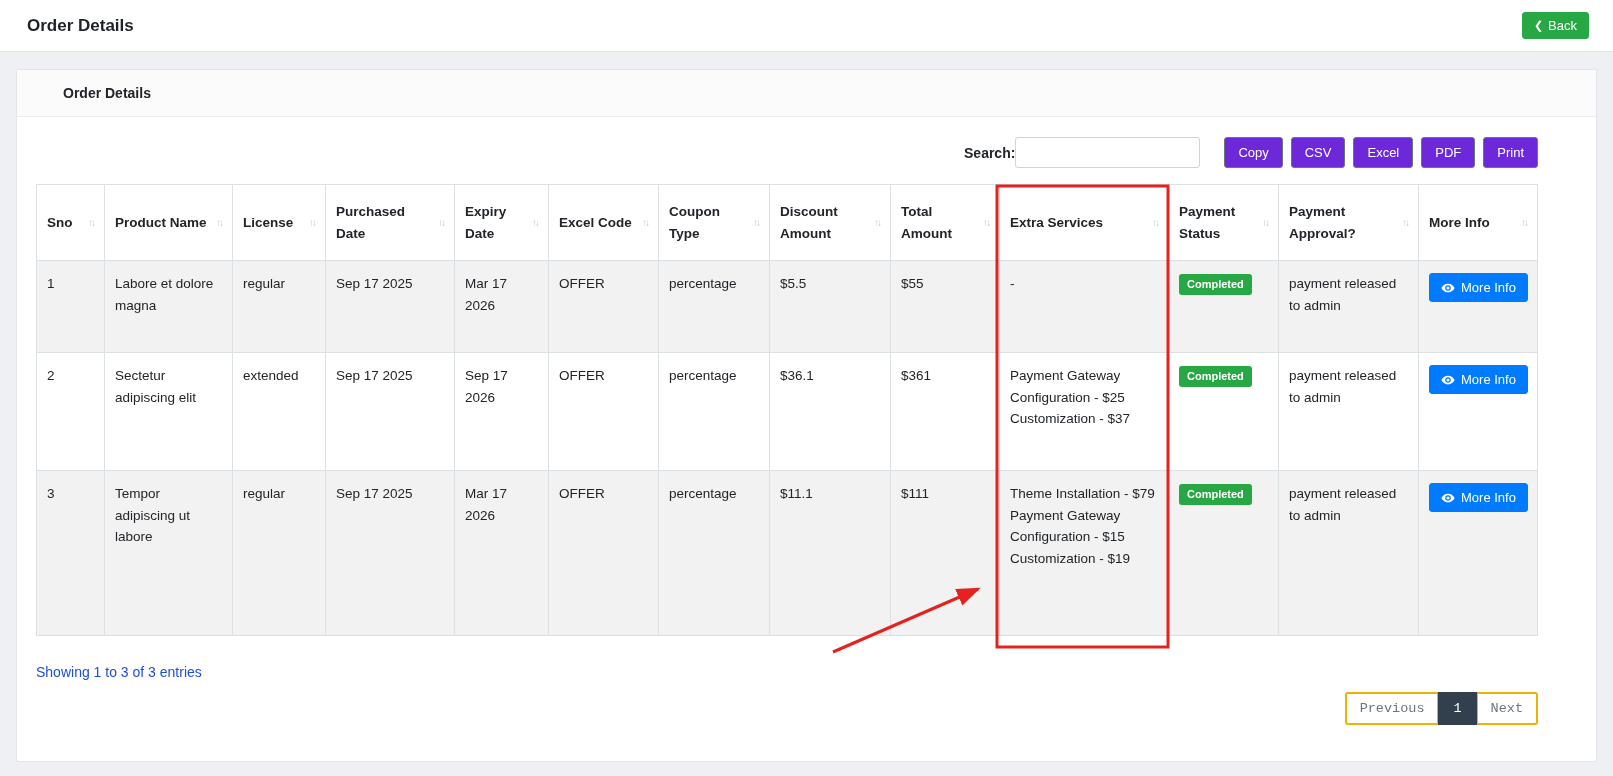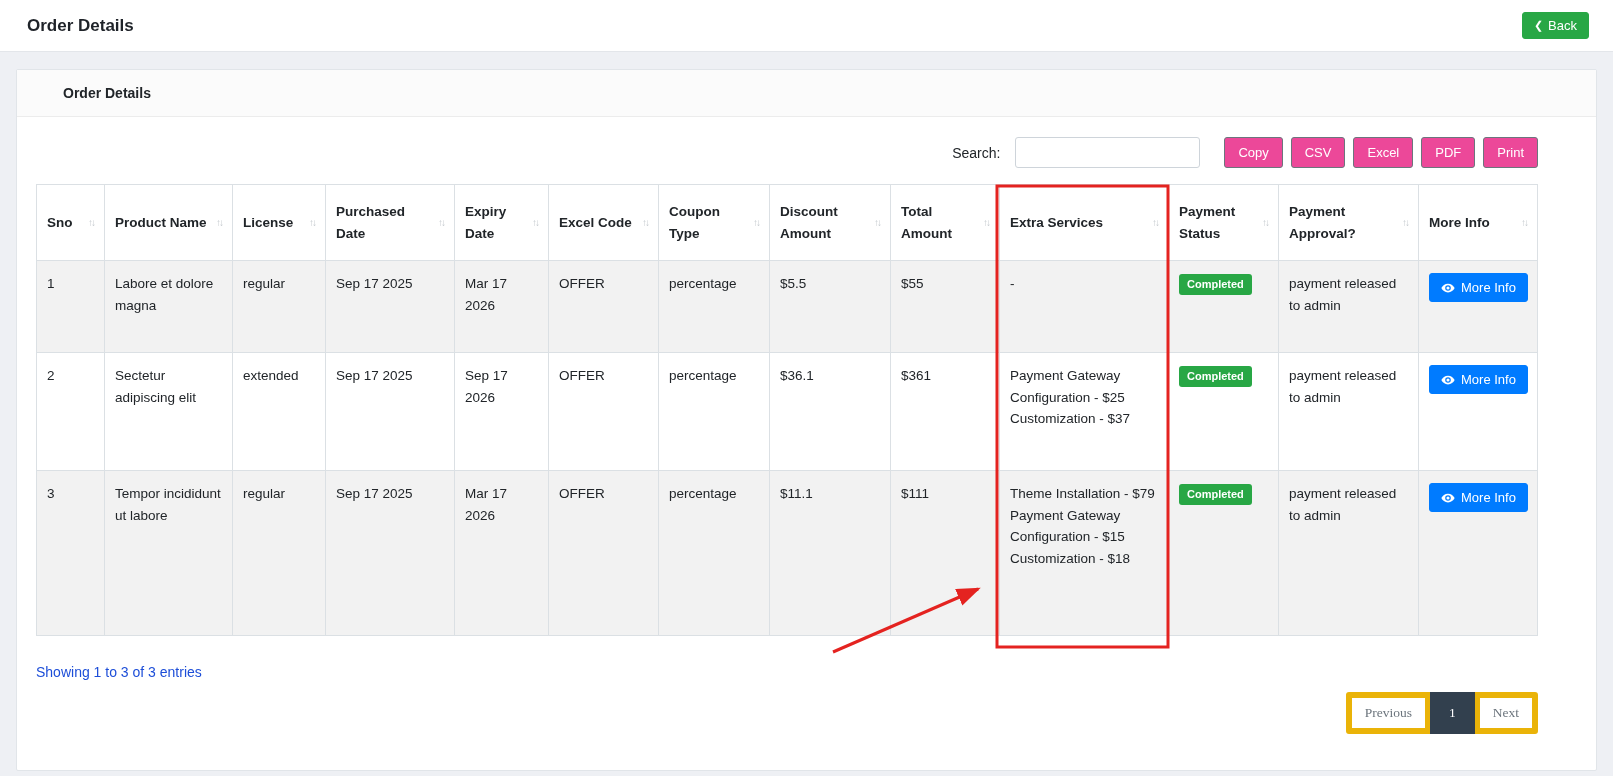--- a/index.html
+++ b/index.html
@@ -28,28 +28,28 @@
   
   .card { margin:17px 16px 0; background:#fff; border:1px solid #e1e5e9; border-radius:2px; }
   .card-header {
     padding:15px 46px; background:#fbfbfb; border-bottom:1px solid #ececec;
     font-weight:700; font-size:14px; color:#212529;
   }
   .card-body { padding:20px 58px 36px 19px; }
 
   
   .toolbar { display:flex; justify-content:flex-end; align-items:center; margin-bottom:16px; }
-  .search-label { font-size:14px; margin-right:15px; }
+  .search-label { font-size:14px; margin-right:0;font-weight:bold; }
   .search-input {
     width:185px; height:31px; border:1px solid #ced4da; border-radius:3px;
     padding:4px 8px; font-size:13px; font-family:inherit;
   }
   .export-group { margin-left:16px; display:flex; }
   .btn-export {
-    margin-left:8px; background:#ec4899; color:#fff; border:1px solid #6c757d;
+    margin-left:8px; background:#6d28d9; color:#fff; border:1px solid #6c757d;
     border-radius:3px; padding:7px 13px; font-size:13px; cursor:pointer; font-family:inherit;
   }
 
   
   table.data { width:100%; border-collapse:collapse; table-layout:fixed; font-size:13.5px; }
   table.data th, table.data td {
     border:1px solid #dbe0e4; padding:12px 10px; text-align:left; line-height:1.6;
   }
   table.data thead tr { height:76px; }
   table.data thead th { vertical-align:middle; font-weight:700; background:#fff; }
@@ -70,22 +70,22 @@
     background:#007bff; color:#fff; border:1px solid #007bff; border-radius:3px;
     padding:6px 11px; font-size:13px; display:inline-flex; align-items:center; gap:6px;
     cursor:pointer; white-space:nowrap; font-family:inherit;
   }
   .btn-info svg { display:block; }
 
   
   .showing { margin-top:28px; font-size:14px; color:#1d4ed8; }
   .pagination-row { display:flex; justify-content:flex-end; margin-top:12px; }
   .page-btn {
-    border:6px solid #eab308; background:#fff; color:#6c757d;
-    padding:7px 13px; font-size:13.5px; margin-left:-1px; cursor:pointer; font-family:Liberation Serif, serif;
+    border:2px solid #eab308; background:#fff; color:#6c757d;
+    padding:7px 13px; font-size:13.5px; margin-left:-1px; cursor:pointer; font-family:Liberation Mono, monospace;
   }
   .page-btn.first { border-radius:3px 0 0 3px; margin-left:0; }
   .page-btn.last  { border-radius:0 3px 3px 0;text-align:right; }
   .page-btn.active { background:#32404e; border-color:#32404e; color:#fff; position:relative; z-index:1; }
 
   
   .overlay { position:absolute; left:0; top:0; width:1613px; height:776px; pointer-events:none; z-index:10; }
 </style>
 </head>
 <body>
@@ -255,31 +255,31 @@
               <svg width="14" height="14" viewBox="0 0 16 16" fill="#fff">
                   <path d="M8 3C4.5 3 1.7 5.4.4 8c1.3 2.6 4.1 5 7.6 5s6.3-2.4 7.6-5C14.3 5.4 11.5 3 8 3zm0 8.2A3.2 3.2 0 1 1 8 4.8a3.2 3.2 0 0 1 0 6.4z"></path>
                   <circle cx="8" cy="8" r="1.8"></circle>
                 </svg>
               <span>More Info</span>
             </button>
           </td>
         </tr>
         <tr class="r3">
           <td>3</td>
-          <td>Tempor incididunt ut labore</td>
+          <td>Tempor adipiscing ut labore</td>
           <td>regular</td>
           <td>Sep 17 2025</td>
           <td>Mar 17 2026</td>
           <td>OFFER</td>
           <td>percentage</td>
           <td>$11.1</td>
           <td>$111</td>
           <td class="pre">Theme Installation - $79
 Payment Gateway Configuration - $15
-Customization - $18</td>
+Customization - $19</td>
           <td><span class="badge">Completed</span></td>
           <td>payment released to admin</td>
           <td>
             <button class="btn-info">
               <svg width="14" height="14" viewBox="0 0 16 16" fill="#fff">
                   <path d="M8 3C4.5 3 1.7 5.4.4 8c1.3 2.6 4.1 5 7.6 5s6.3-2.4 7.6-5C14.3 5.4 11.5 3 8 3zm0 8.2A3.2 3.2 0 1 1 8 4.8a3.2 3.2 0 0 1 0 6.4z"></path>
                   <circle cx="8" cy="8" r="1.8"></circle>
                 </svg>
               <span>More Info</span>
             </button>

